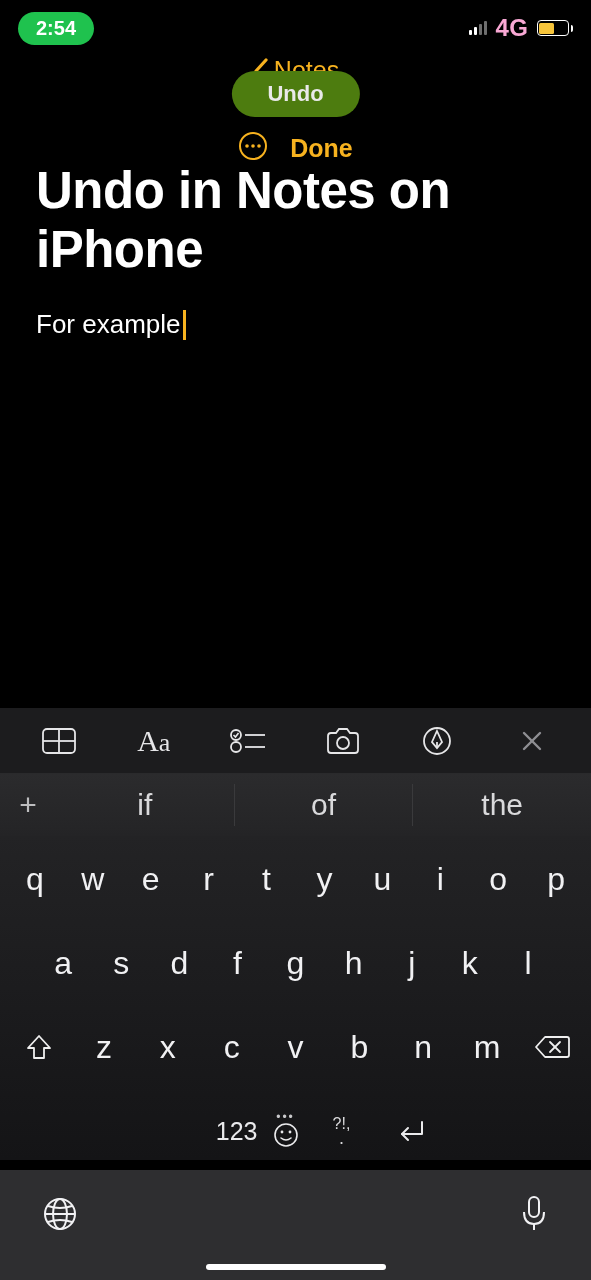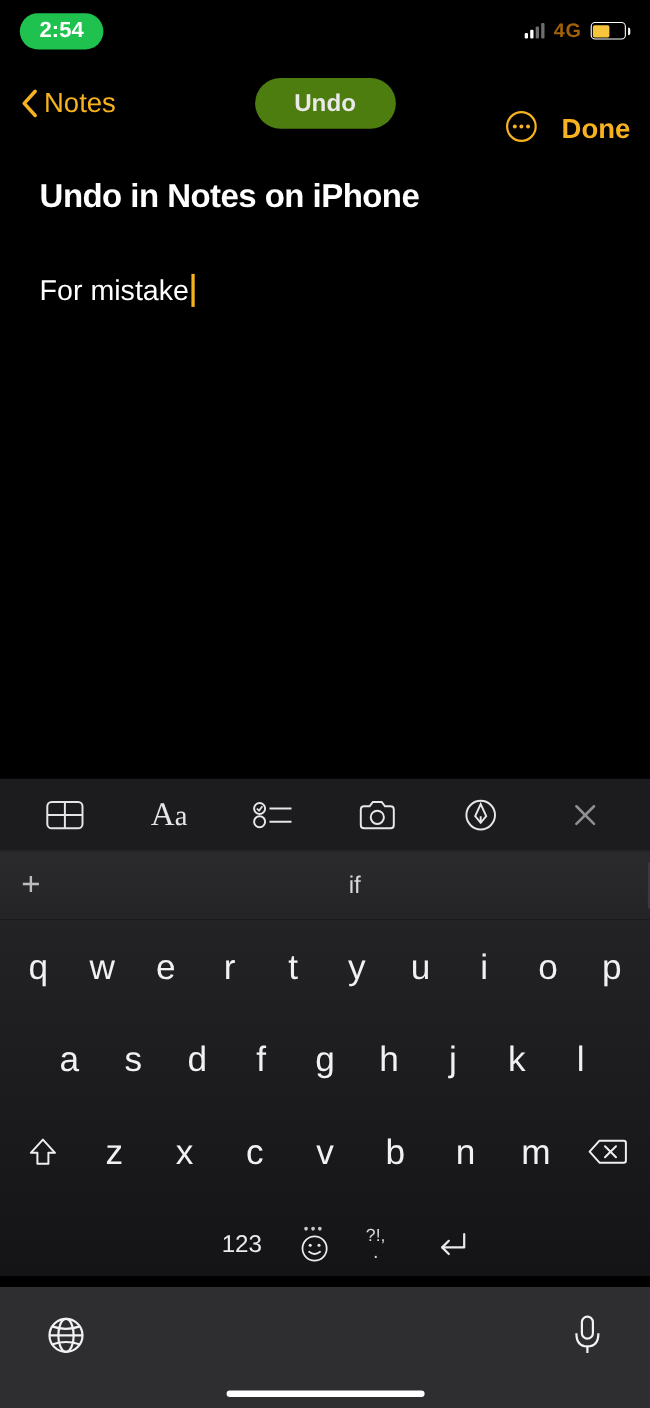--- a/index.html
+++ b/index.html
@@ -5,74 +5,74 @@
     * { margin: 0; padding: 0; box-sizing: border-box; -webkit-font-smoothing: antialiased; }
     html, body { width: 591px; height: 1280px; background: #000; font-family: -apple-system, "SF Pro Text", "Helvetica Neue", Arial, sans-serif; overflow: hidden; }
 
     
     .status-bar { height: 56px; width: 100%; display: flex; align-items: center; justify-content: space-between; padding: 0 18px; }
     .clock-pill { background: #1fc24e; color: #fff; font-weight: 600; font-size: 20px; padding: 5px 18px; border-radius: 22px; }
     .status-right { display: flex; align-items: center; gap: 8px; }
     .signal { display: flex; align-items: flex-end; gap: 2px; height: 14px; }
     .signal i { width: 3px; background: #6e6e6e; display: block; border-radius: 1px; }
     .signal i.on { background: #fff; }
-    .net-label { color: #a16207; font-size: 18px; font-weight: 600; letter-spacing: 0.5px; }
+    .net-label { color: #f9a8d4; font-size: 24px; font-weight: 600; letter-spacing: 0.5px; }
     .battery { display: flex; align-items: center; }
     .battery-body { width: 32px; height: 16px; border: 1.5px solid #fff; border-radius: 4px; position: relative; display: flex; align-items: center; padding: 1.5px; }
     .battery-fill { height: 100%; width: 55%; background: #f7c53b; border-radius: 1.5px; }
     .battery-cap { width: 2.5px; height: 7px; background: #fff; border-radius: 0 2px 2px 0; margin-left: 2px; }
 
     
-    .nav-bar { height: 76px; display: flex; align-items: center; justify-content: space-between; padding: 0 18px; position: relative; }
+    .nav-bar { height: 76px; display: flex; align-items: center; justify-content: space-between; padding: 0 18px; position: relative; flex-direction: column; }
     .nav-left { display: flex; align-items: center; gap: 4px; color: #f7b21f; font-size: 25px; }
     .chevron-icon { width: 18px; height: 28px; }
     .chevron-icon polyline { fill: none; stroke: #f7b21f; stroke-width: 3.2; stroke-linecap: round; stroke-linejoin: round; }
     .nav-right { display: flex; align-items: center; gap: 22px; margin-top: 46px; }
     .more-button svg { width: 30px; height: 30px; }
     .more-button circle.outer { fill: none; stroke: #f7b21f; stroke-width: 2; }
     .more-button circle.dot { fill: #f7b21f; }
     .done-button { color: #f7b21f; font-size: 25px; font-weight: 700; }
     .undo-pill { position: absolute; left: 50%; top: 50%; transform: translate(-50%, -50%); background: #4d7c0f; color: #e9e9ea; font-size: 22px; font-weight: 600; padding: 10px 36px; border-radius: 26px; }
 
     
     .note-area { padding: 30px 36px 0 36px; color: #fff; }
-    .note-title { font-size: 30px; font-weight: 800; line-height: 1.15; letter-spacing: -0.5px; margin-bottom: 52px; }
+    .note-title { font-size: 51px; font-weight: 800; line-height: 1.15; letter-spacing: -0.5px; margin-bottom: 30px; }
     .note-body { font-size: 26px; line-height: 1.34; margin-bottom: 36px; font-weight: 400; }
     .note-line { font-size: 26px; display: flex; align-items: center; }
     .cursor { display: inline-block; width: 3px; height: 30px; background: #f7b21f; margin-left: 2px; }
 
     
     .kbd-container { position: absolute; left: 0; right: 0; bottom: 0; border-radius: 29px; }
     .format-bar { height: 66px; background: #1c1c1e; display: flex; align-items: center; justify-content: space-between; padding: 0 12px; border-bottom: 1px solid #2a2a2c; }
     .format-bar .fb-btn { flex: 1; display: flex; align-items: center; justify-content: center; height: 100%; }
     .fb-icon { stroke: #e6e6e8; fill: none; stroke-width: 1.8; }
     .fb-text { color: #e6e6e8; font-size: 26px; font-family: Georgia, "Times New Roman", serif; }
     .fb-text .cap { font-size: 30px; }
     .close-icon line { stroke: #8e8e93; stroke-width: 2.4; stroke-linecap: round; }
 
     
     .suggest-bar { height: 62px; background: linear-gradient(#2b2b2d, #242426); display: flex; align-items: stretch; }
     .sugg-plus { width: 56px; display: flex; align-items: center; justify-content: center; color: #bdbdbf; font-size: 30px; font-weight: 300; }
-    .sugg-word { flex: 1; display: flex; align-items: center; justify-content: center; color: #d9d9db; font-size: 22px; }
+    .sugg-word { flex: 1; display: flex; align-items: center; justify-content: center; color: #d9d9db; font-size: 30px; }
     .sugg-divider { width: 1px; background: #3a3a3c; margin: 10px 0; }
 
     
     .kbd { background: linear-gradient(#232325, #141416); padding-top: 14px; }
     .krow { display: flex; justify-content: center; gap: 0; padding: 0 6px; margin-bottom: 26px; }
     .key { flex: 1; display: flex; align-items: center; justify-content: center; color: #f1f1f3; font-size: 32px; font-weight: 400; height: 58px; }
     .krow.r2 { padding: 0 34px; }
     .special-key { width: 66px; display: flex; align-items: center; justify-content: center; }
     .shift-icon, .bksp-icon { stroke: #efefef; fill: none; stroke-width: 1.8; stroke-linejoin: round; stroke-linecap: round; }
     .krow.r3 { padding: 0 6px; }
     .krow.r3 .mid { flex: 1; display: flex; }
     .krow.r3 .mid .key { flex: 1; }
 
     
     .krow.r4 { align-items: center; padding: 0 18px; margin-bottom: 10px; height: 58px; }
-    .k123 { color: #eaeaec; font-size: 22px; width: 56px; text-align: left; margin-left: 36px; }
+    .k123 { color: #eaeaec; font-size: 25px; width: 56px; text-align: right; margin-left: 36px; }
     .emoji-wrap { width: 56px; display: flex; flex-direction: column; align-items: center; justify-content: center; gap: 2px; }
     .dots { color: #c9c9cb; font-size: 12px; letter-spacing: 2px; line-height: 6px; height: 6px; }
     .emoji-icon circle.o { stroke: #eaeaec; fill: none; stroke-width: 1.6; }
     .emoji-icon circle.e { fill: #eaeaec; }
     .emoji-icon path { stroke: #eaeaec; fill: none; stroke-width: 1.6; stroke-linecap: round; }
     .brand { flex: 1; text-align: center; color: #8a8a8e; font-size: 15px; }
     .punct-wrap { width: 56px; display: flex; flex-direction: column; align-items: center; color: #d9d9db; }
     .punct-top { font-size: 16px; line-height: 14px; }
     .punct-bot { font-size: 18px; line-height: 14px; }
     .enter-wrap { width: 56px; display: flex; align-items: center; justify-content: flex-end; }
@@ -122,21 +122,21 @@
         <circle class="dot" cx="21" cy="15" r="1.8"></circle>
       </svg>
     </div>
     <div class="done-button">Done</div>
   </div>
 </div>
 
 <div class="note-area">
   <div class="note-title">Undo in Notes on iPhone</div>
   <div class="note-line">
-    <span>For mistake</span>
+    <span>For example</span>
     <span class="cursor"></span>
   </div>
 </div>
 
 <div class="kbd-container">
 
   <div class="format-bar">
     <div class="fb-btn">
       <svg class="fb-icon" width="36" height="28" viewBox="0 0 36 28">
         <rect x="2" y="2" width="32" height="24" rx="4"></rect>
@@ -174,21 +174,23 @@
         <line x1="4" y1="4" x2="20" y2="20"></line>
         <line x1="20" y1="4" x2="4" y2="20"></line>
       </svg>
     </div>
   </div>
 
   <div class="suggest-bar">
     <div class="sugg-plus">+</div>
     <div class="sugg-word">if</div>
     <div class="sugg-divider"></div>
+    <div class="sugg-word">of</div>
     <div class="sugg-divider"></div>
+    <div class="sugg-word">the</div>
   </div>
 
   <div class="kbd">
     <div class="krow r1">
       <div class="key">q</div>
       <div class="key">w</div>
       <div class="key">e</div>
       <div class="key">r</div>
       <div class="key">t</div>
       <div class="key">y</div>

